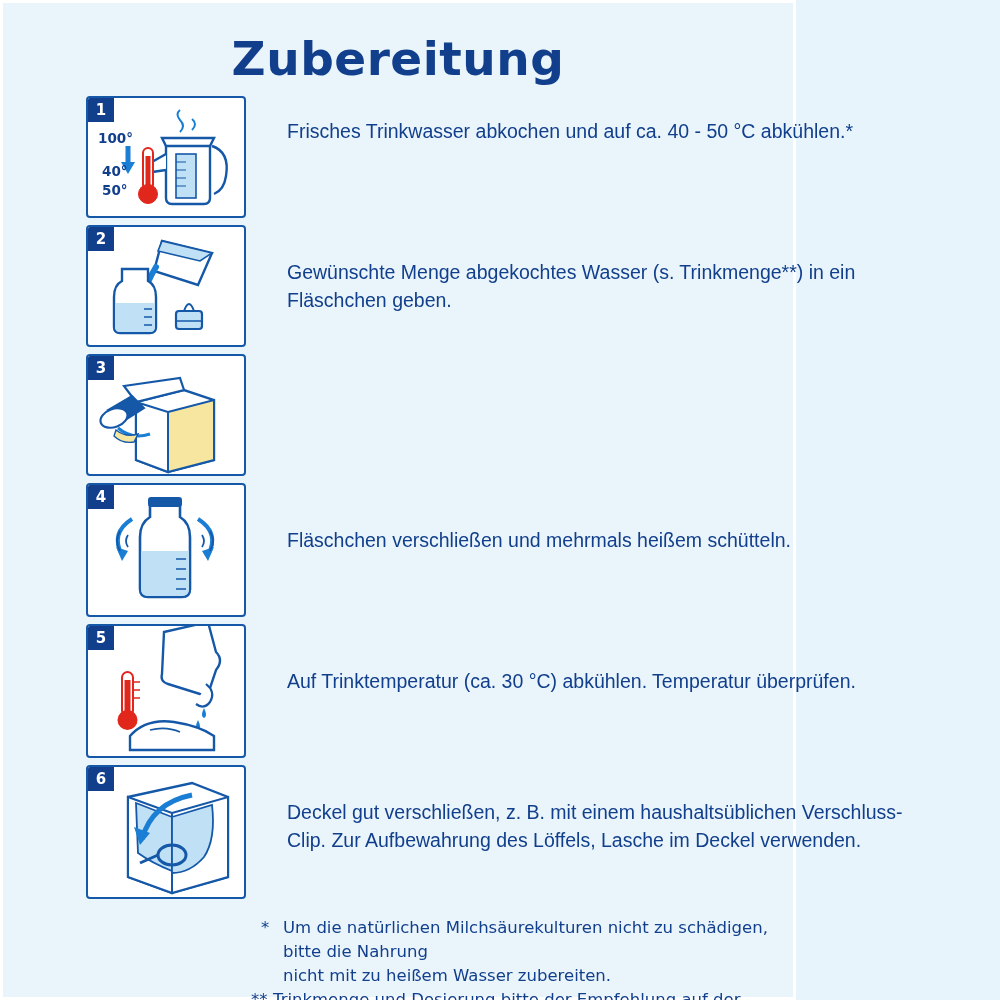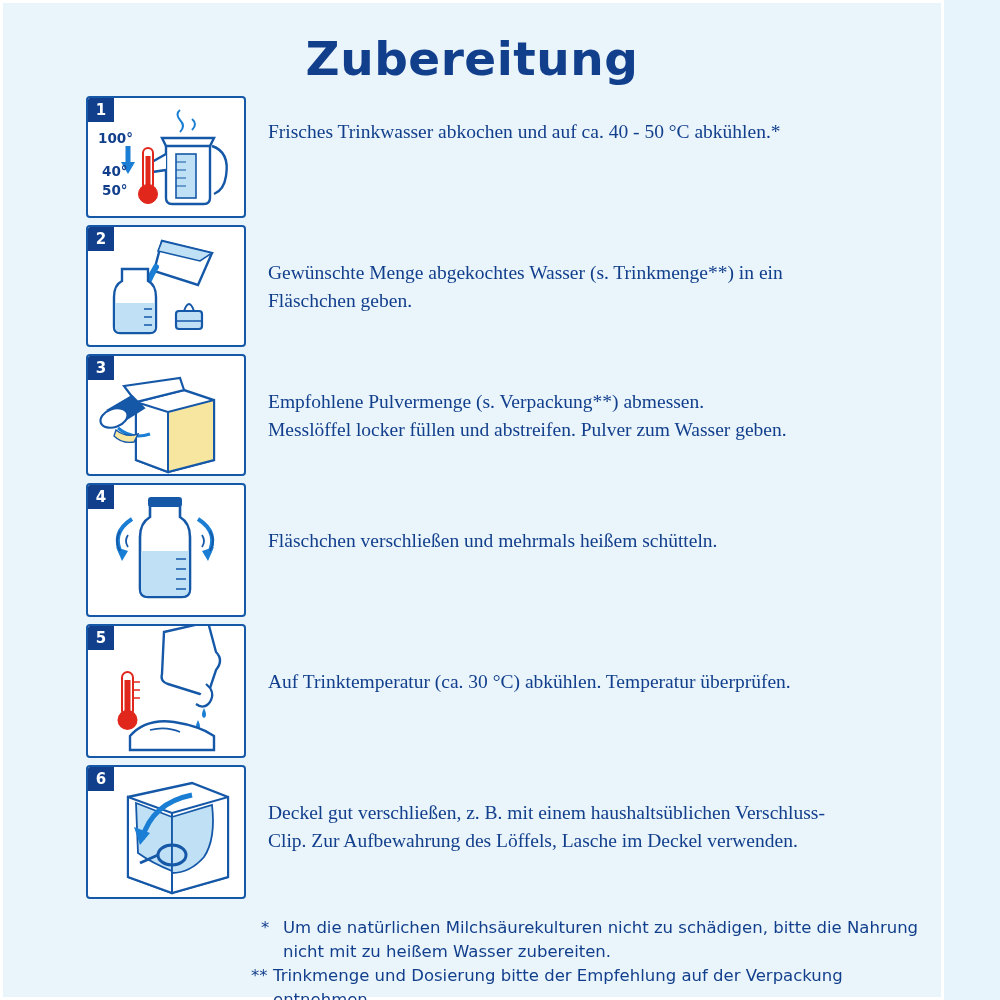--- a/index.html
+++ b/index.html
@@ -9,21 +9,21 @@
   body {
     width: 1000px;
     height: 1000px;
     background: #e8f4fc;
     font-family: "Liberation Sans", sans-serif;
     color: #123f8c;
     overflow: hidden;
   }
   .page {
     position: relative;
-    width: 944px;
+    width: 796px;
     height: 1000px;
     box-sizing: border-box;
     background: #e9f4fb;
     border: 3px solid #ffffff;
   }
   .title {
     text-align: center;
     font-size: 47px;
     font-weight: bold;
     color: #123f8c;
@@ -70,22 +70,23 @@
     font-family: "DejaVu Sans", sans-serif;
   }
   .thumb svg { position: absolute; top: 0; left: 0; }
   .desc {
     padding-left: 22px;
     padding-top: 22px;
     font-size: 19.5px;
     line-height: 1.42;
     color: #123f8c;
     max-width: 690px;
-    font-family: Liberation Serif, serif;
+    font-family: Liberation Sans, sans-serif;
     font-weight: 400;
+    margin-left: 19px;
   }
   .desc.mid { padding-top: 34px; }
   .desc.low { padding-top: 44px; }
   .desc div { white-space: nowrap; }
   .footnotes {
     padding-left: 258px;
     padding-top: 10px;
     font-size: 16.5px;
     line-height: 1.45;
     color: #123f8c;
@@ -188,24 +189,20 @@
 
           <path d="M20 54 L44 40 L56 52 L34 66 Z" fill="#1558a8" stroke="#1558a8" stroke-width="2"></path>
           <ellipse cx="26" cy="62" rx="14" ry="9" transform="rotate(-20 26 62)" fill="#ffffff" stroke="#1558a8" stroke-width="2.2"></ellipse>
 
           <path d="M30 72 Q44 84 62 78" fill="none" stroke="#1a7fd4" stroke-width="3"></path>
 
           <path d="M28 74 q10 8 22 4 l-4 8 q-12 2 -20 -6 z" fill="#f7e6a0" stroke="#1558a8" stroke-width="1.4"></path>
         </svg>
         <div class="badge">3</div>
       </div>
-      <div class="desc mid">
-        <div>Empfohlene Pulvermenge (s. Verpackung**) abmessen.</div>
-        <div>Messlöffel locker füllen und abstreifen. Pulver zum Wasser geben.</div>
-      </div>
     </div>
 
     <div class="step">
       <div class="thumb tall">
         <svg width="156" height="130" viewBox="0 0 156 130">
 
           <path d="M62 18 L92 18 L92 32 Q102 38 102 52 L102 104 Q102 112 94 112 L60 112 Q52 112 52 104 L52 52 Q52 38 62 32 Z" fill="#ffffff" stroke="#1558a8" stroke-width="2.6"></path>
           <rect x="60" y="12" width="34" height="10" rx="3" fill="#1558a8"></rect>
           <path d="M53 66 L101 66 L101 104 Q101 111 94 111 L60 111 Q53 111 53 104 Z" fill="#bfe0f5"></path>
           <line x1="88" y1="74" x2="98" y2="74" stroke="#1558a8" stroke-width="1.4"></line>

